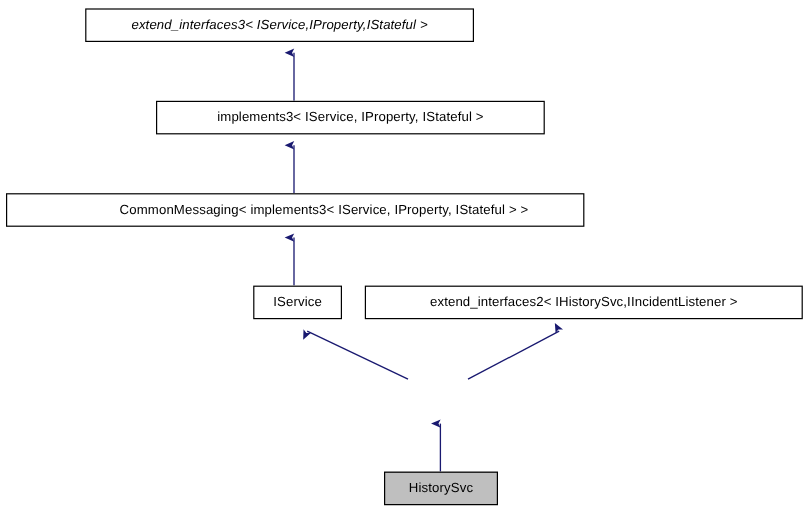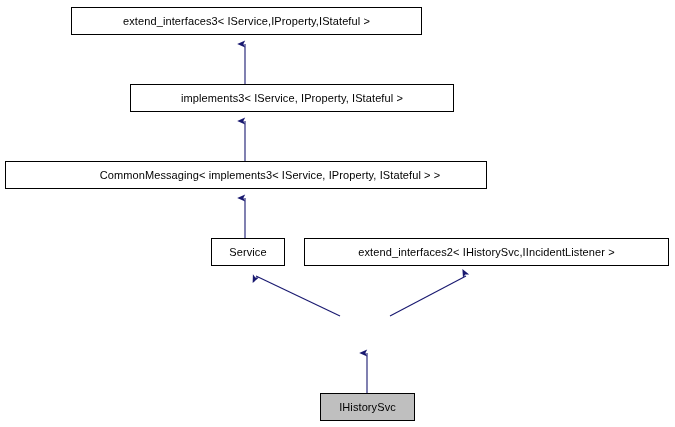--- a/index.html
+++ b/index.html
@@ -64,38 +64,38 @@
     <g stroke="#191970" stroke-width="1.1" fill="none">
       <line x1="245" y1="84" x2="245" y2="44" marker-end="url(#arrow-up)"></line>
       <line x1="245" y1="161" x2="245" y2="121" marker-end="url(#arrow-up)"></line>
       <line x1="245" y1="238" x2="245" y2="198" marker-end="url(#arrow-up)"></line>
       <line x1="340" y1="316" x2="256" y2="276" marker-end="url(#arrow-up)"></line>
       <line x1="390" y1="316" x2="466" y2="276" marker-end="url(#arrow-up)"></line>
       <line x1="367" y1="393" x2="367" y2="353" marker-end="url(#arrow-up)"></line>
     </g>
   </svg>
 
-  <div class="node" style="left:71px; top:7px; width:351px; height:28px;">
+  <div class="node" style="left:71px; top:7px; width:324px; height:28px;font-style:italic;">
     <span class="node-label">extend_interfaces3&lt; IService,IProperty,IStateful &gt;</span>
   </div>
 
   <div class="node" style="left:82px; top:84px; width:324px; height:28px;margin-left:48px;">
     <span class="node-label">implements3&lt; IService, IProperty, IStateful &gt;</span>
   </div>
 
   <div class="node" style="left:5px; top:161px; width:482px; height:28px;padding-left:48px;">
     <span class="node-label">CommonMessaging&lt; implements3&lt; IService, IProperty, IStateful &gt; &gt;</span>
   </div>
 
   <div class="node" style="left:211px; top:238px; width:74px; height:28px;">
-    <span class="node-label">Service</span>
+    <span class="node-label">IService</span>
   </div>
 
   <div class="node" style="left:304px; top:238px; width:365px; height:28px;text-align:right;">
     <span class="node-label">extend_interfaces2&lt; IHistorySvc,IIncidentListener &gt;</span>
   </div>
 
 
   <div class="node highlight" style="left:320px; top:393px; width:95px; height:28px;">
-    <span class="node-label">IHistorySvc</span>
+    <span class="node-label">HistorySvc</span>
   </div>
 
 </div>
 
 </body></html>

